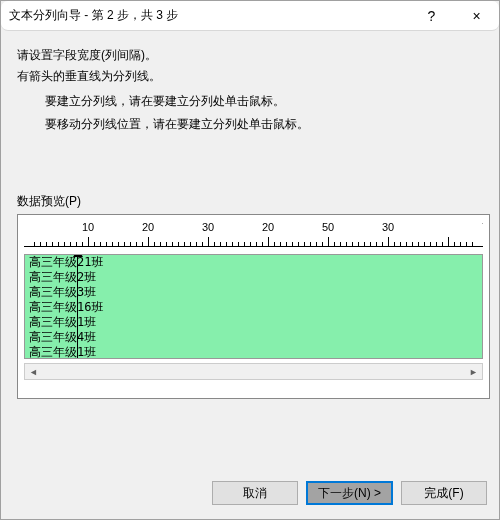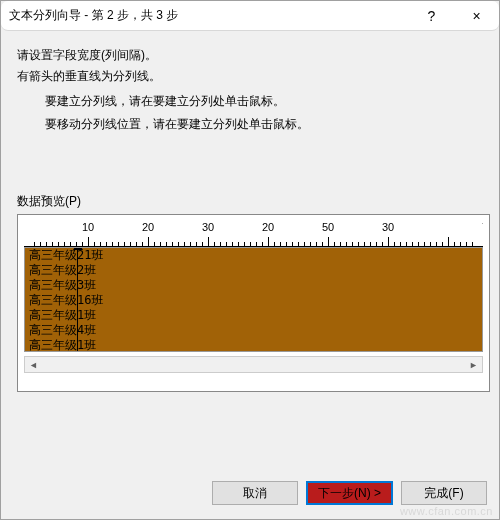--- a/index.html
+++ b/index.html
@@ -80,25 +80,25 @@
   }
   .ruler-line {
     position: absolute;
     left: 0; right: 0;
     bottom: 0;
     height: 1px;
     background: #000;
   }
   .data-area {
     border: 1px solid #999;
-    background: #a16207;
+    background: #86efac;
     position: relative;
     height: 105px;
     overflow: hidden;
-    margin-top: 0;
+    margin-top: 7px;
   }
   .data-row {
     padding-left: 4px;
     font-size: 12px;
     line-height: 15px;
     font-family: "SimSun", monospace;
     white-space: nowrap;
   }
   .break-line {
     position: absolute;
@@ -146,21 +146,21 @@
     font-family: inherit;
     font-size: 12px;
     color: #000;
     display: inline-flex;
     align-items: center;
     justify-content: center;
     cursor: default;
   }
   .btn.primary {
     border: 2px solid #0078d7;
-    background: #b91c1c;
+    background: #a3a3a3;
   }
   .watermark {
     position: absolute;
     right: 6px; bottom: 2px;
     font-size: 11px;
     color: #d8d8d8;
     pointer-events: none;
     letter-spacing: 0.5px;
   }
 </style>
@@ -298,14 +298,13 @@
 
     </div>
   </div>
 
   <div class="button-row">
     <button class="btn">取消</button>
     <button class="btn primary">下一步(N) &gt;</button>
     <button class="btn">完成(F)</button>
   </div>
 
-  <div class="watermark">www.cfan.com.cn</div>
 </div>
 
 </body></html>

